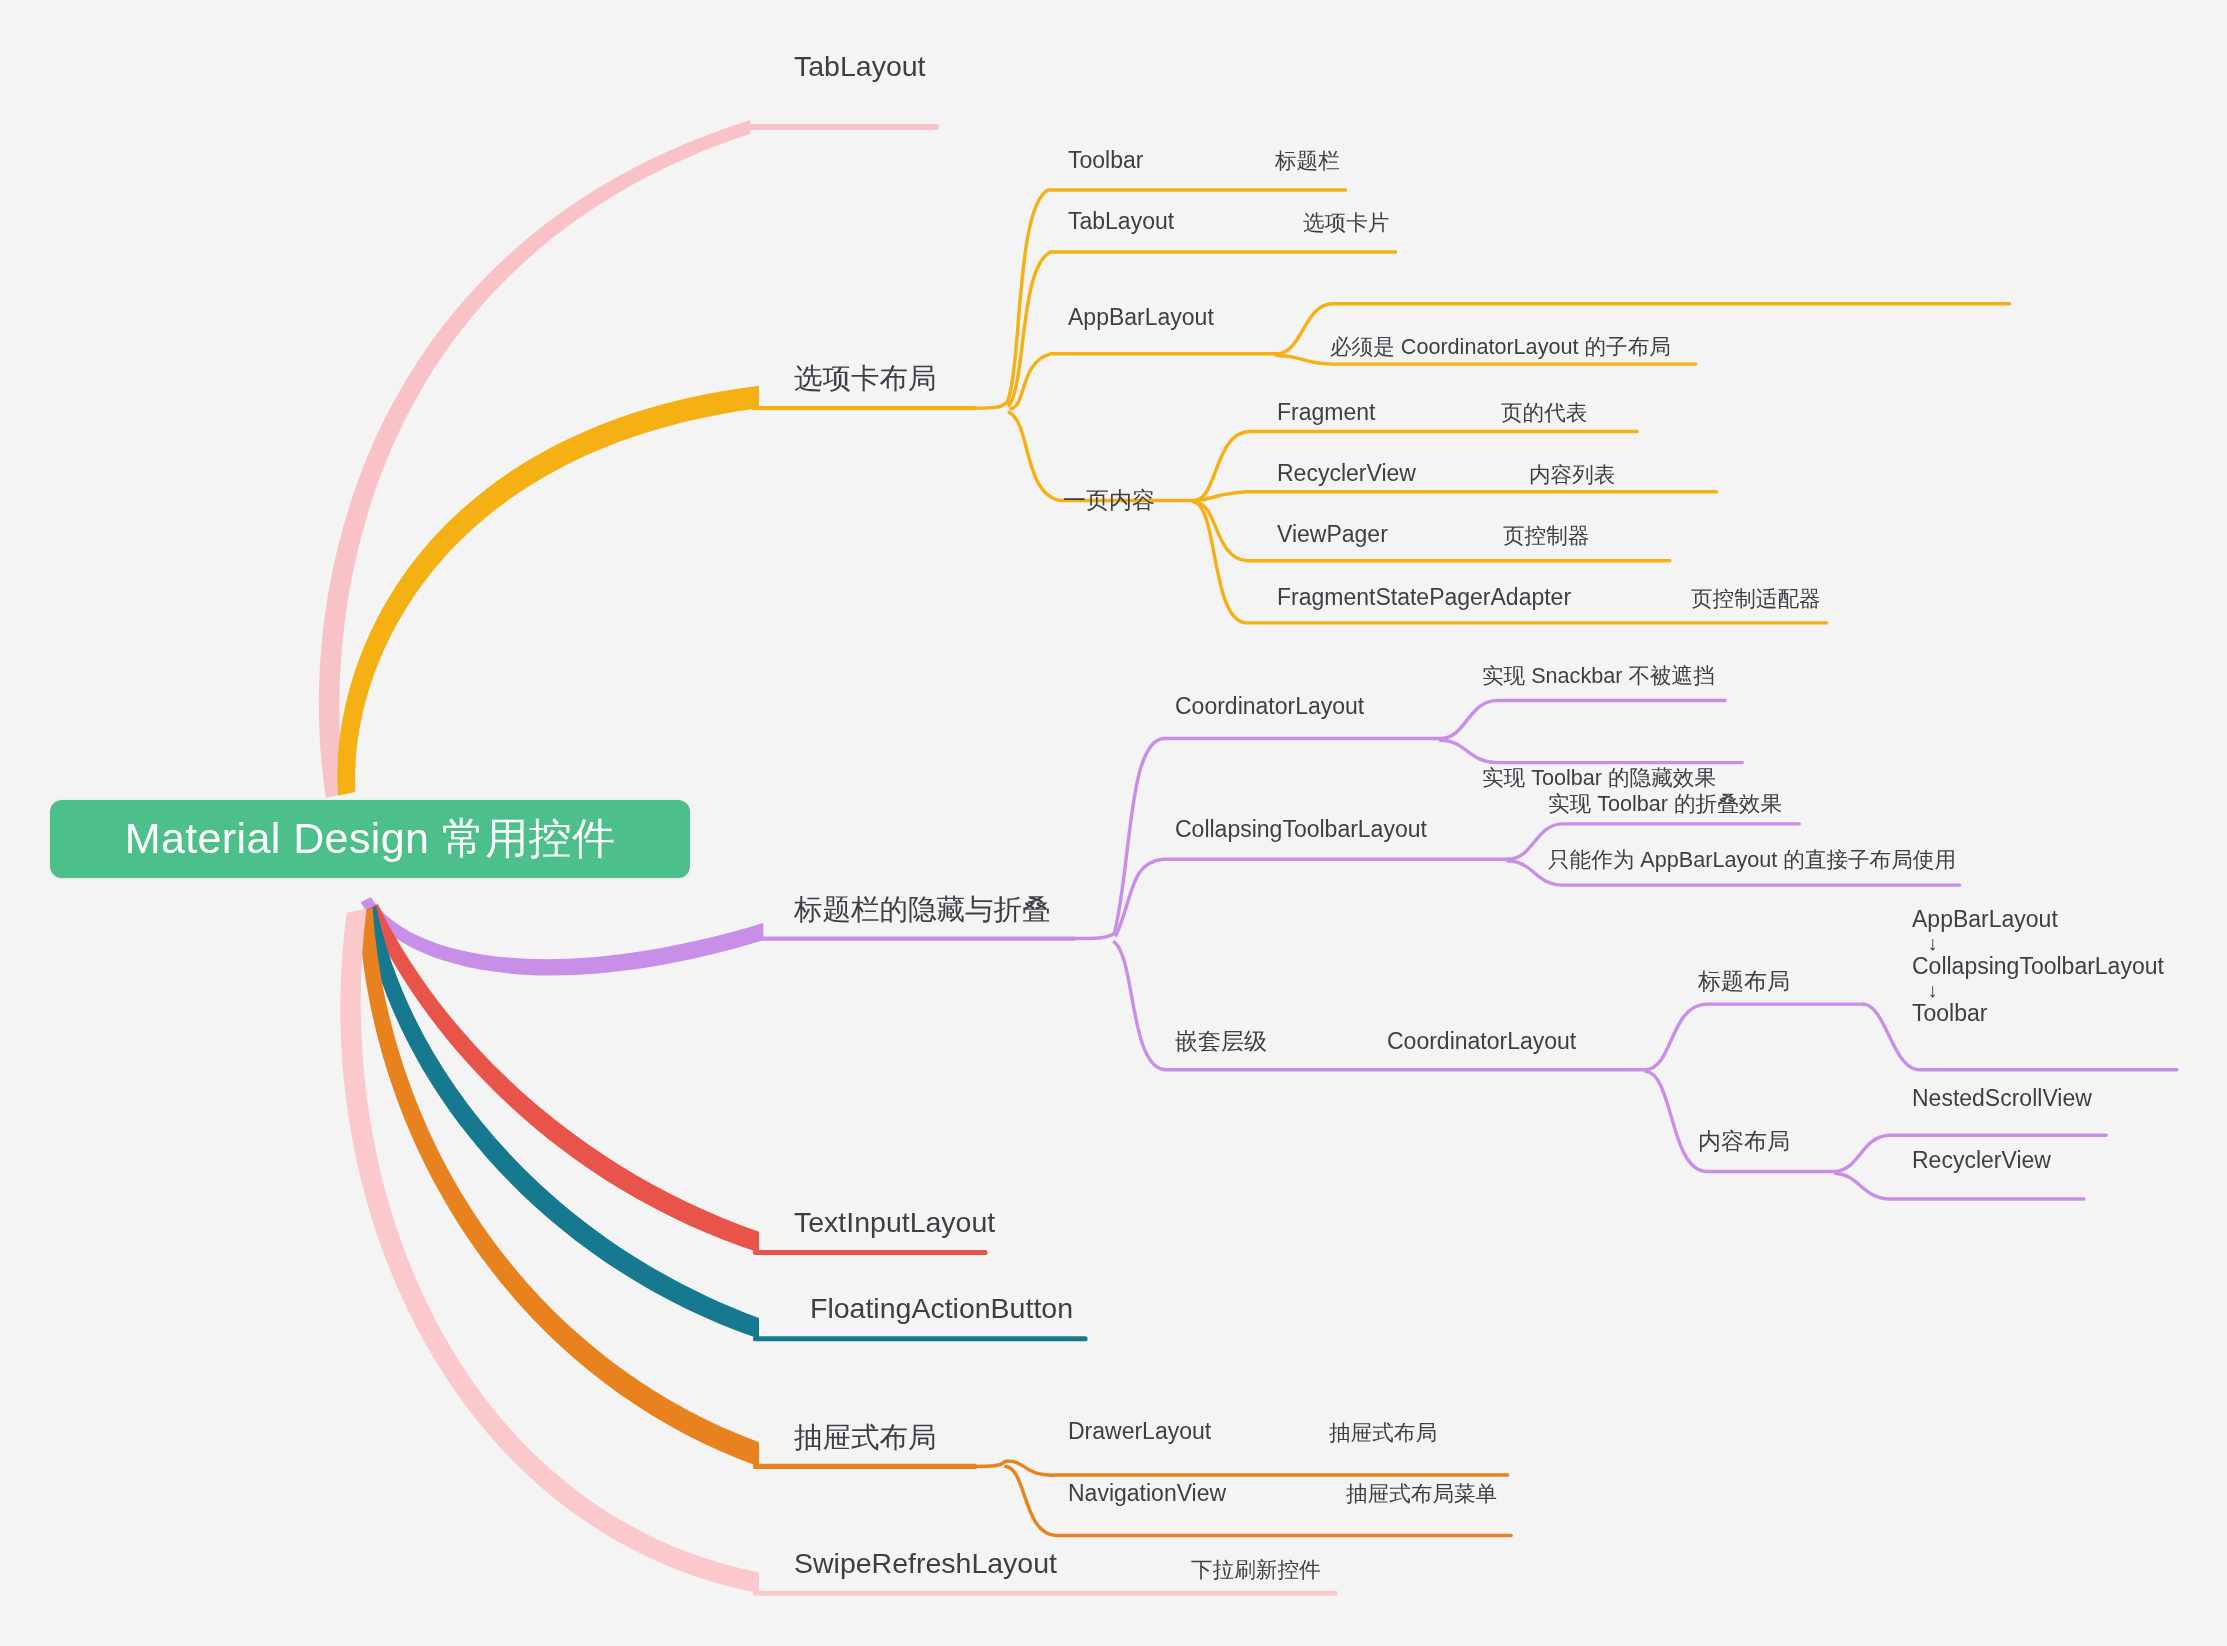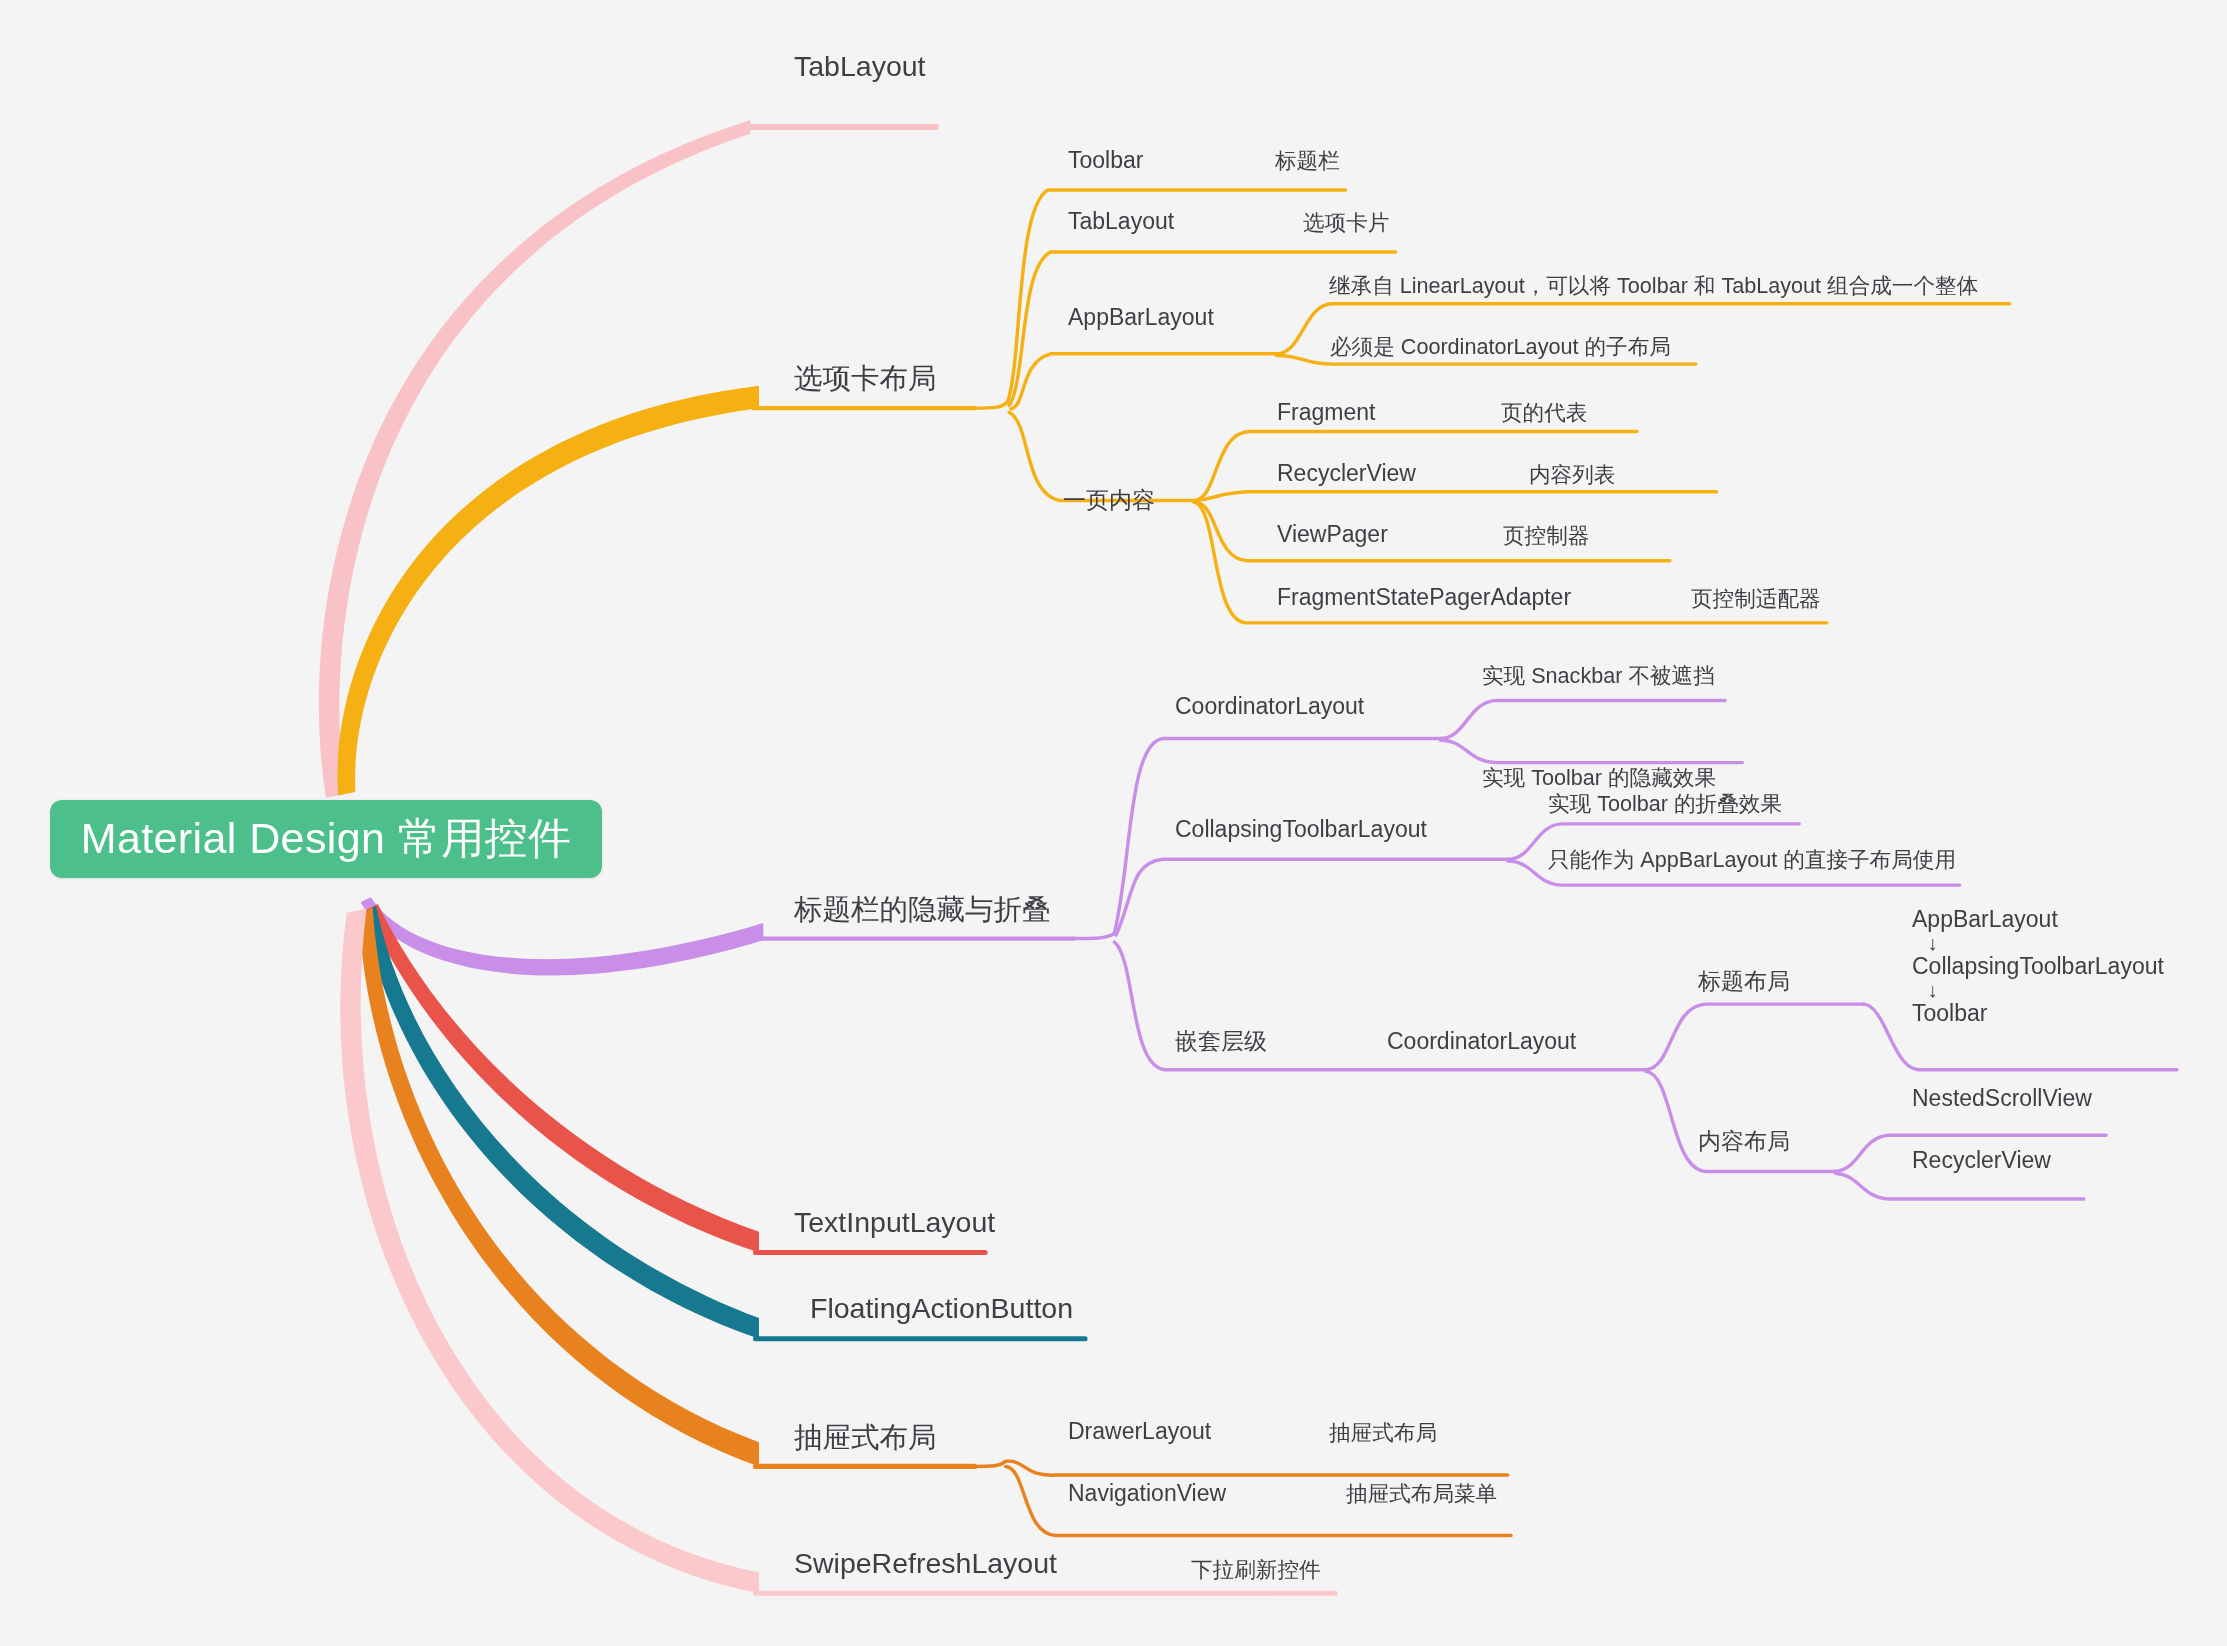--- a/index.html
+++ b/index.html
@@ -111,21 +111,21 @@
     <path fill="none" stroke="#c98fe8" stroke-width="4" stroke-linecap="round" d="M 2160 1164 C 2186 1164 2194 1238 2224 1240 L 2524 1240"></path>
 
     <path fill="none" stroke="#c98fe8" stroke-width="4" stroke-linecap="round" d="M 2128 1358 C 2156 1356 2158 1318 2190 1316 L 2442 1316"></path>
     <path fill="none" stroke="#c98fe8" stroke-width="4" stroke-linecap="round" d="M 2128 1360 C 2156 1362 2158 1388 2190 1390 L 2416 1390"></path>
 
     <path fill="none" stroke="#e8821e" stroke-width="4" d="M 1130 1700 C 1150 1700 1158 1700 1166 1694"></path>
     <path fill="none" stroke="#e8821e" stroke-width="4" stroke-linecap="round" d="M 1166 1694 C 1190 1692 1186 1712 1224 1710 L 1748 1710"></path>
     <path fill="none" stroke="#e8821e" stroke-width="4" stroke-linecap="round" d="M 1166 1700 C 1190 1702 1186 1778 1224 1780 L 1752 1780"></path>
   </svg>
 
-  <div class="root-node" style="left:50px; top:800px; width:552px; height:78px;">
+  <div class="root-node" style="left:50px; top:800px; width:640px; height:78px;">
     <span>Material Design 常用控件</span>
   </div>
 
   <div class="node lvl1" style="left:794px; top:50px;">TabLayout</div>
 
   <div class="node lvl1" style="left:794px; top:362px;">选项卡布局</div>
 
   <div class="node lvl1" style="left:794px; top:893px;">标题栏的隐藏与折叠</div>
 
   <div class="node lvl1" style="left:794px; top:1206px;">TextInputLayout</div>
@@ -138,21 +138,20 @@
   <div class="node note" style="left:1191px; top:1557px;">下拉刷新控件</div>
 
   <div class="node lvl2" style="left:1068px; top:147px;">Toolbar</div>
   <div class="node note" style="left:1275px; top:148px;">标题栏</div>
 
   <div class="node lvl2" style="left:1068px; top:208px;">TabLayout</div>
   <div class="node note" style="left:1303px; top:210px;">选项卡片</div>
 
   <div class="node lvl2" style="left:1068px; top:304px;">AppBarLayout</div>
 
-  <div class="node lvl3" style="left:1329px; top:273px;">继承自 LinearLayout，可以将 Toolbar 和 TabLayout 组合成一个整体</div>
   <div class="node lvl3" style="left:1330px; top:334px;">必须是 CoordinatorLayout 的子布局</div>
 
   <div class="node lvl2" style="left:1063px; top:487px;">一页内容</div>
 
   <div class="node lvl2" style="left:1277px; top:399px;">Fragment</div>
   <div class="node note" style="left:1501px; top:400px;text-align:center;">页的代表</div>
 
   <div class="node lvl2" style="left:1277px; top:460px;">RecyclerView</div>
   <div class="node note" style="left:1529px; top:462px;">内容列表</div>
 

